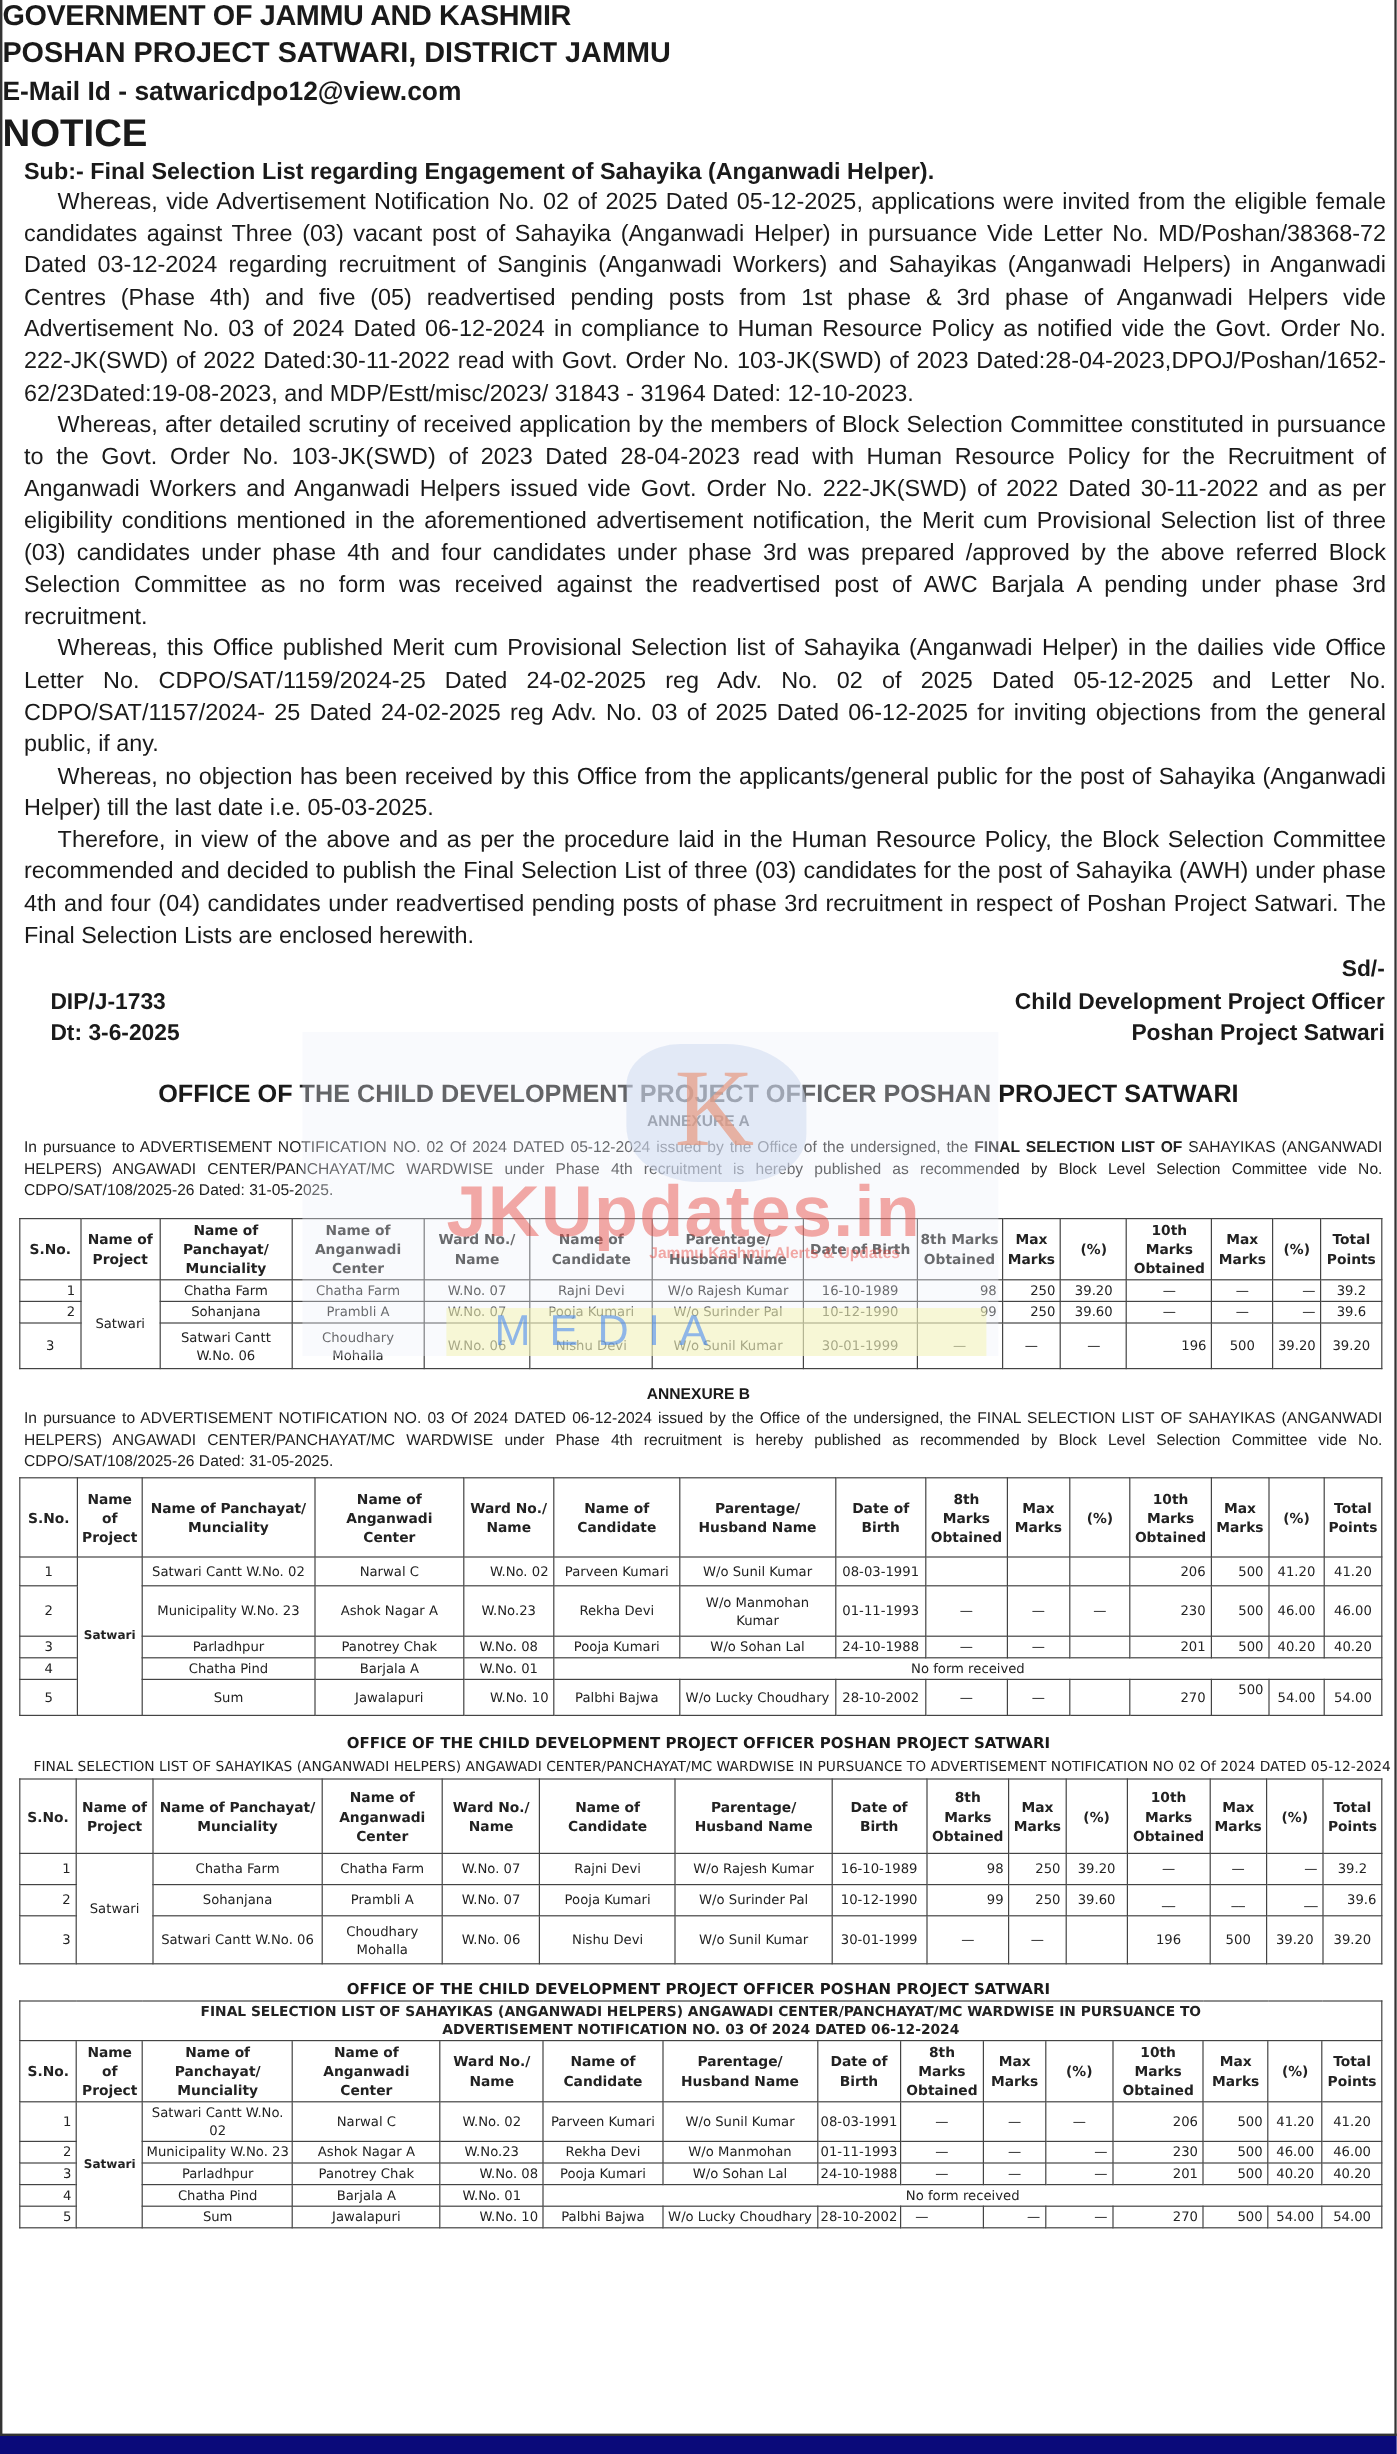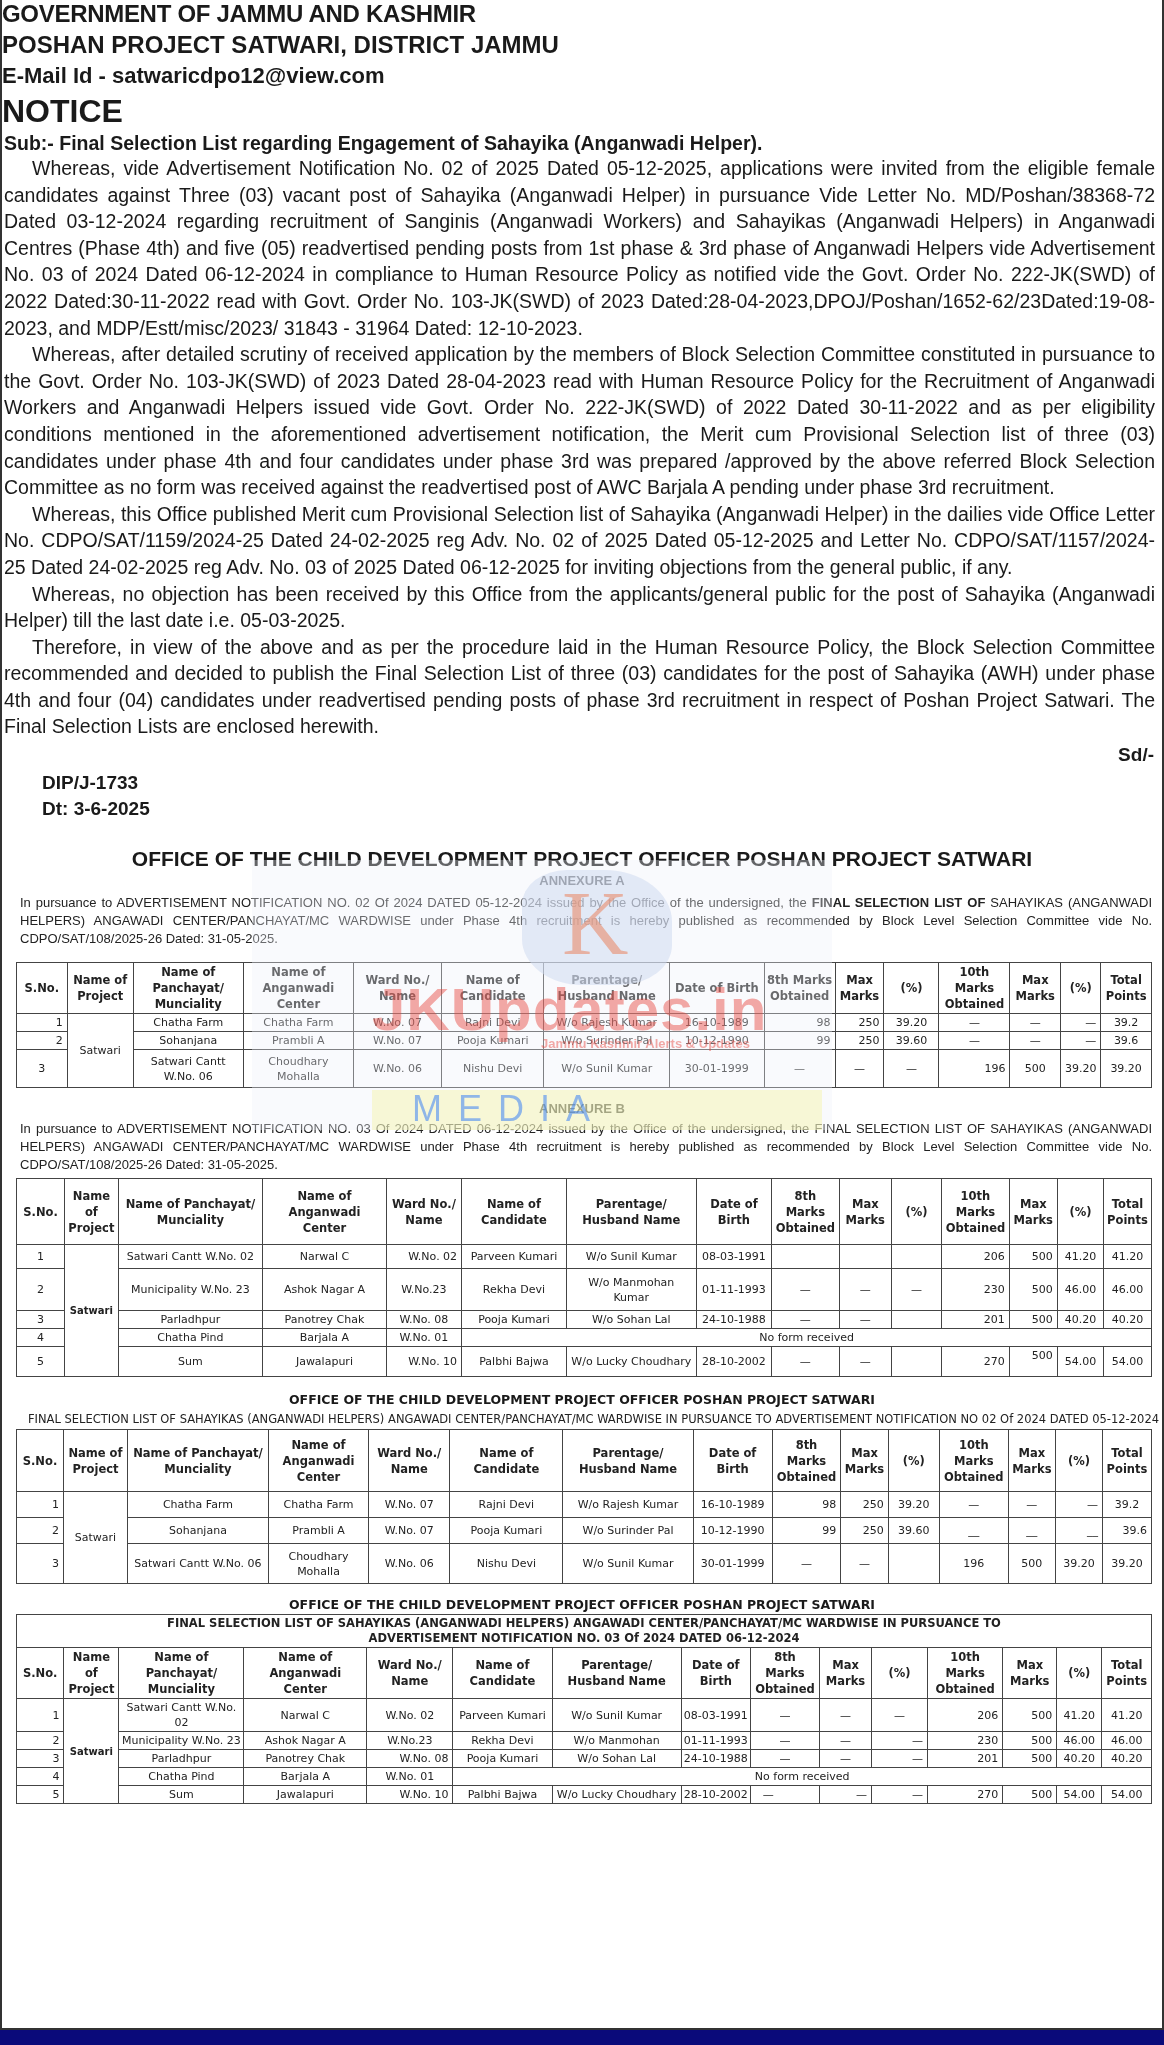--- a/index.html
+++ b/index.html
@@ -12,21 +12,21 @@
     .bottom-bar { position: absolute; left: 0; top: 2030px; width: 1164px; height: 15px; background: #0a0a7a; }
 
     
     .hdr { text-align: left; font-weight: bold; }
     .hdr-gov { font-size: 24px; margin-top: 0px; line-height: 28px; letter-spacing: -0.3px; }
     .hdr-office { font-size: 36px; line-height: 44px; margin-top: 4px; letter-spacing: -0.5px; }
     .hdr-project { font-size: 24px; line-height: 30px; margin-top: 2px; }
     .hdr-email { font-size: 22px; line-height: 30px; margin-top: 1px; }
     .hdr-notice { font-size: 32px; line-height: 36px; margin-top: 2px; }
 
-    .body-text { padding: 0 7px 0 2px; font-size: 19.5px; line-height: 26.6px; text-align: justify; }
+    .body-text { padding: 0 7px 0 18px; font-size: 19.5px; line-height: 26.6px; text-align: justify; }
     .subj { font-weight: bold; font-size: 19.5px; margin-top: 2px; line-height: 24px; }
     .para { text-indent: 28px; }
 
     .sig-row { position: relative; height: 100px; margin-top: 4px; }
     .sig-sd { position: absolute; right: 8px; top: 0; font-weight: bold; font-size: 19px; }
     .sig-left { position: absolute; left: 40px; top: 26px; font-weight: bold; font-size: 19px; line-height: 26px; }
     .sig-right { position: absolute; right: 8px; top: 26px; font-weight: bold; font-size: 19px; line-height: 26px; text-align: right; }
 
     .office-title { text-align: center; font-weight: bold; font-size: 21px; line-height: 26px; margin-top: 2px; }
     .annex-title { text-align: center; font-weight: bold; font-size: 13px; line-height: 18px; }
@@ -79,20 +79,24 @@
     <p class="para">Whereas, this Office published Merit cum Provisional Selection list of Sahayika (Anganwadi Helper) in the dailies vide Office Letter No. CDPO/SAT/1159/2024-25 Dated 24-02-2025 reg Adv. No. 02 of 2025 Dated 05-12-2025 and Letter No. CDPO/SAT/1157/2024- 25 Dated 24-02-2025 reg Adv. No. 03 of 2025 Dated 06-12-2025 for inviting objections from the general public, if any.</p>
     <p class="para">Whereas, no objection has been received by this Office from the applicants/general public for the post of Sahayika (Anganwadi Helper) till the last date i.e. 05-03-2025.</p>
     <p class="para">Therefore, in view of the above and as per the procedure laid in the Human Resource Policy, the Block Selection Committee recommended and decided to publish the Final Selection List of three (03) candidates for the post of Sahayika (AWH) under phase 4th and four (04) candidates under readvertised pending posts of phase 3rd recruitment in respect of Poshan Project Satwari. The Final Selection Lists are enclosed herewith.</p>
   </div>
 
   <div class="sig-row">
     <div class="sig-sd">Sd/-</div>
     <div class="sig-left">
       <div>DIP/J-1733</div>
       <div>Dt: 3-6-2025</div>
+    </div>
+    <div class="sig-right">
+      <div>Child Development Project Officer</div>
+      <div>Poshan Project Satwari</div>
     </div>
   </div>
 
   <div class="office-title">OFFICE OF THE CHILD DEVELOPMENT PROJECT OFFICER POSHAN PROJECT SATWARI</div>
 
   <div class="annex-title">ANNEXURE A</div>
   <div class="annex-para" style="margin-top:4px;">
     <span>In pursuance to ADVERTISEMENT NOTIFICATION NO. 02 Of 2024 DATED 05-12-2024 issued by the Office of the undersigned, the </span><b>FINAL SELECTION LIST OF</b><span> SAHAYIKAS (ANGANWADI HELPERS) ANGAWADI CENTER/PANCHAYAT/MC WARDWISE under Phase 4th recruitment is hereby published as recommended by Block Level Selection Committee vide No. CDPO/SAT/108/2025-26 Dated: 31-05-2025.</span>
   </div>
   <table class="sel" style="margin-top:14px;">

